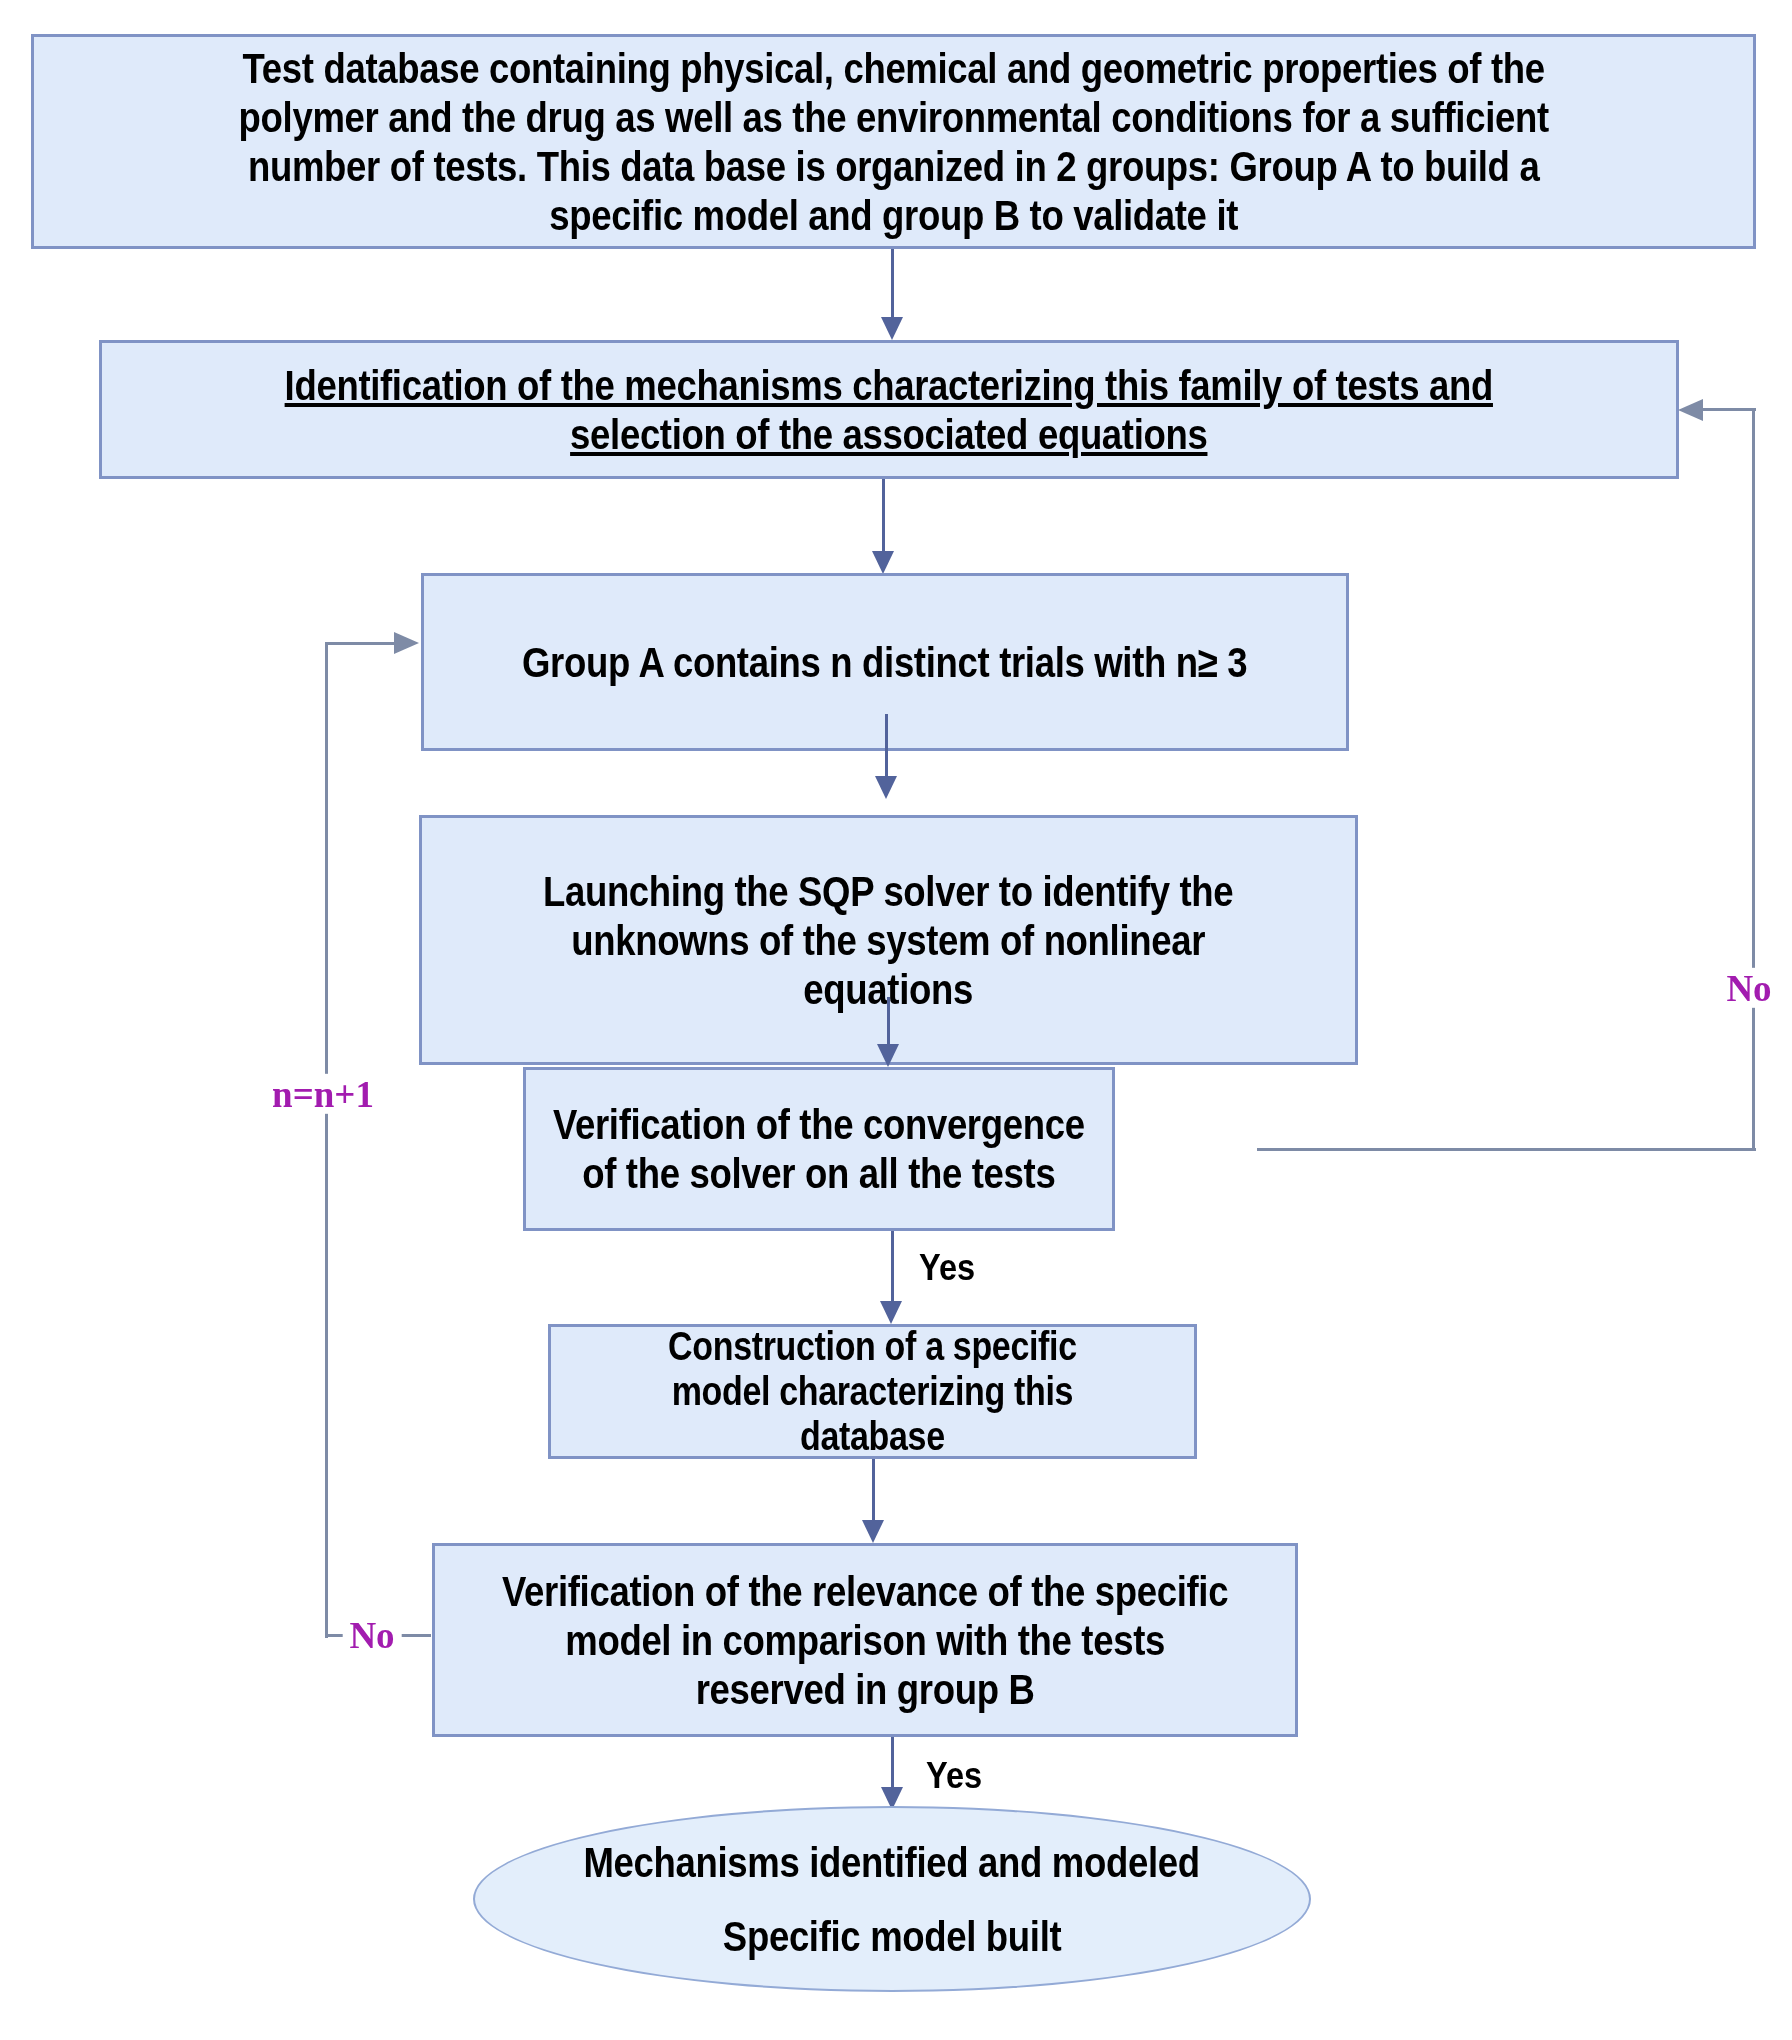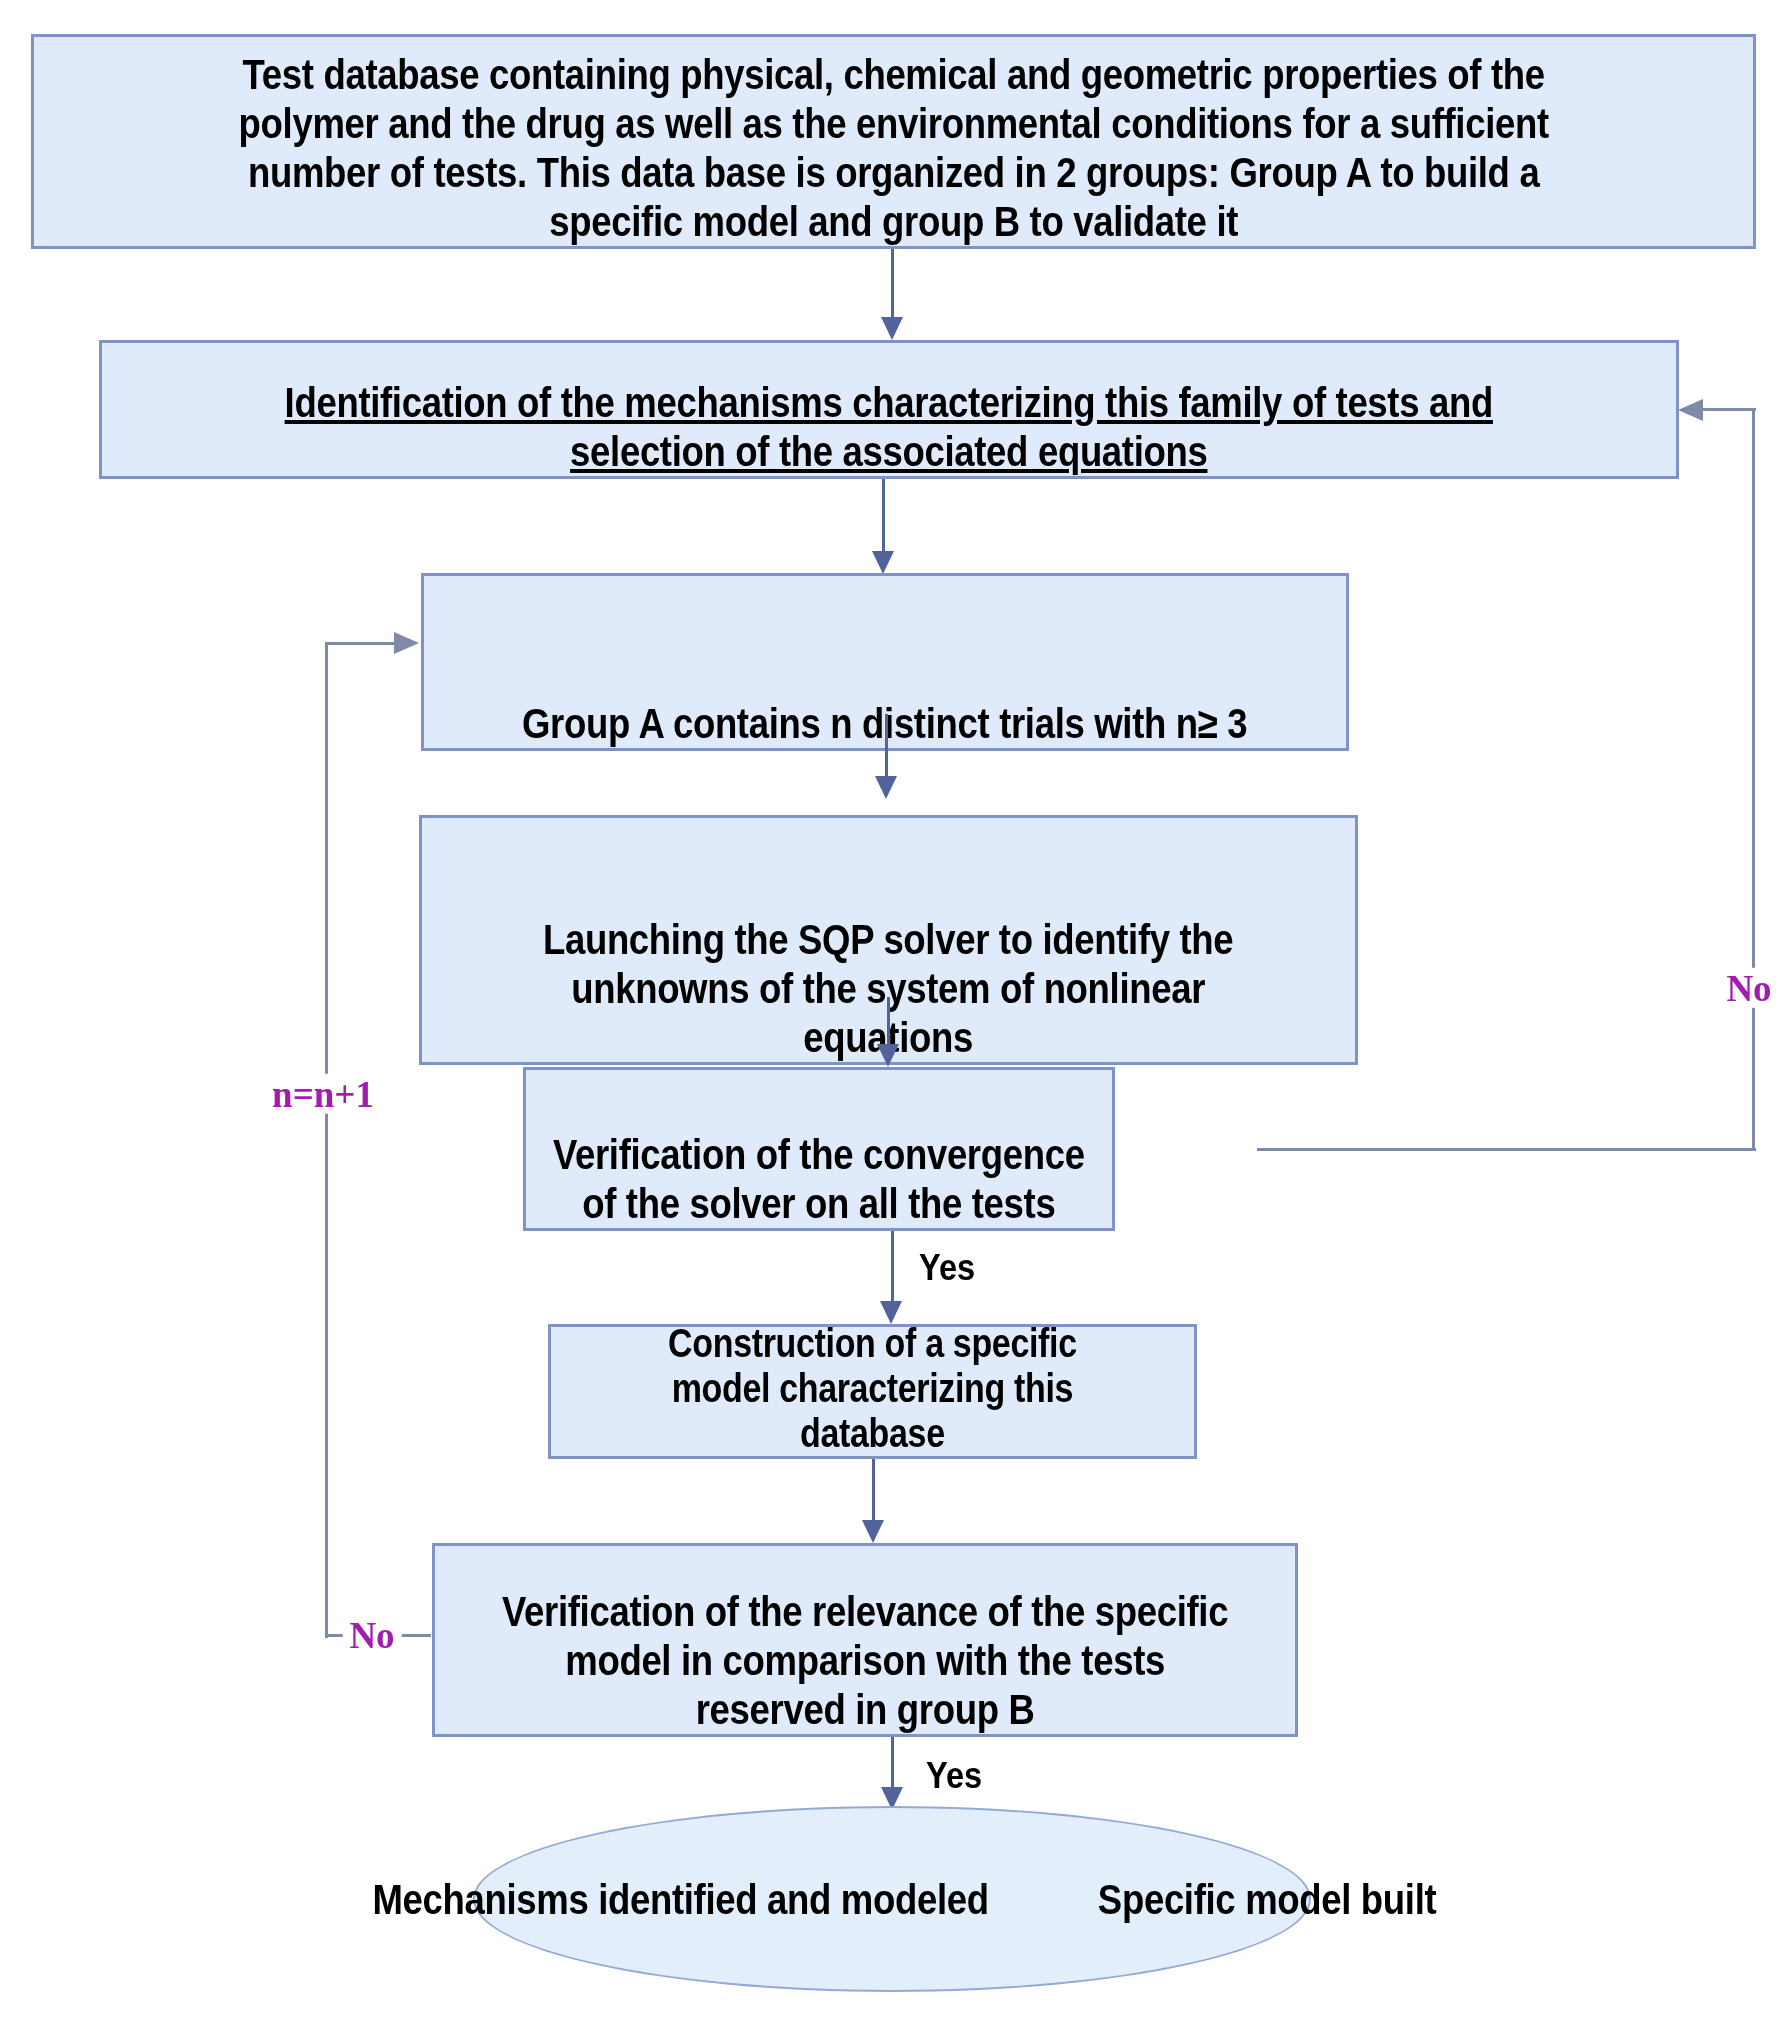--- a/index.html
+++ b/index.html
@@ -1,28 +1,28 @@
 <!DOCTYPE html>
 <html style="font-size:13.5px"><head>
 <meta charset="utf-8">
 <style>
   html,body{margin:0;padding:0;background:#ffffff;}
   #canvas{position:relative;width:1792px;height:2041px;background:#ffffff;overflow:hidden;
           font-family:"Liberation Sans",sans-serif;}
 
   
   .box{position:absolute;background:#dfeafa;border:3.4px solid #8093c5;box-sizing:border-box;
-       display:flex;align-items:flex-end;justify-content:center;}
+       display:flex;align-items:center;justify-content:center;}
   .box-text{font-weight:700;font-size:43px;line-height:49px;color:#000;white-space:pre;
             text-align:center;transform:scaleX(0.85);transform-origin:50% 50%;letter-spacing:-0.4px;}
   .small .box-text{font-size:40px;line-height:45px;}
 
   
   .ellipse{position:absolute;background:#e3eefb;border:2.5px solid #93aad6;border-radius:50%;
-           box-sizing:border-box;display:flex;flex-direction:row;align-items:center;
+           box-sizing:border-box;display:flex;flex-direction:column;align-items:center;
            justify-content:center;gap:25px;}
 
   
   .vshaft{position:absolute;width:2.5px;background:#52639b;}
   .vhead{position:absolute;width:0;height:0;border-left:11px solid transparent;
          border-right:11px solid transparent;border-top:23px solid #52639b;}
 
   
   .loop{position:absolute;background:#7e8ba6;}
   .head-left{position:absolute;width:0;height:0;border-top:11px solid transparent;

